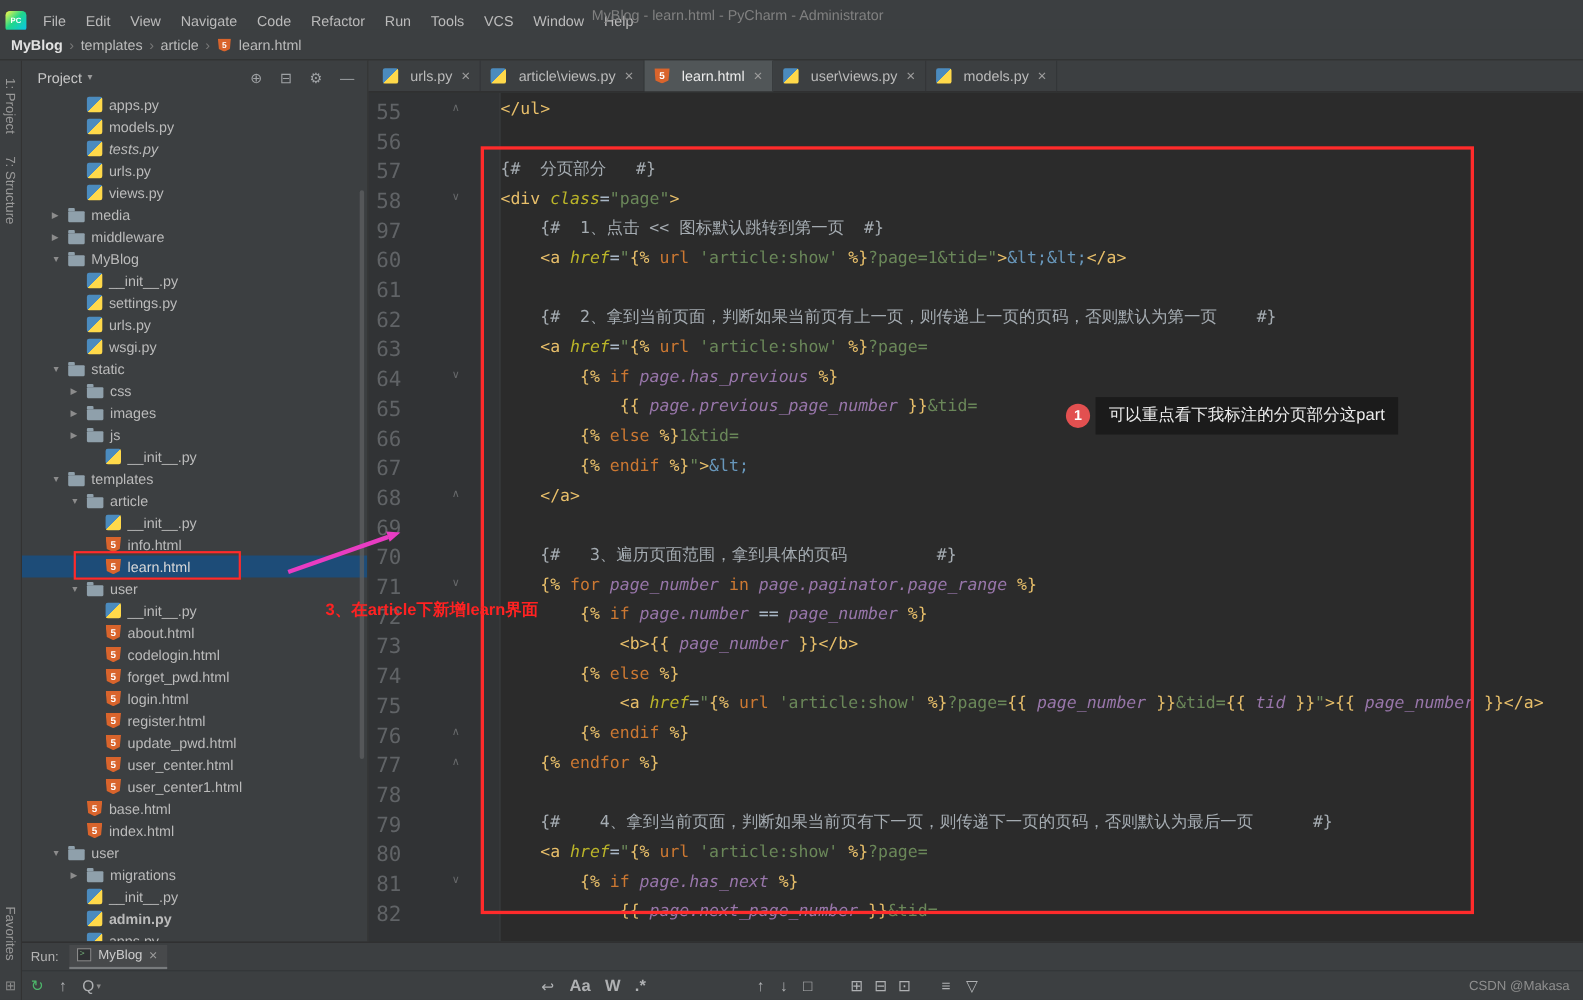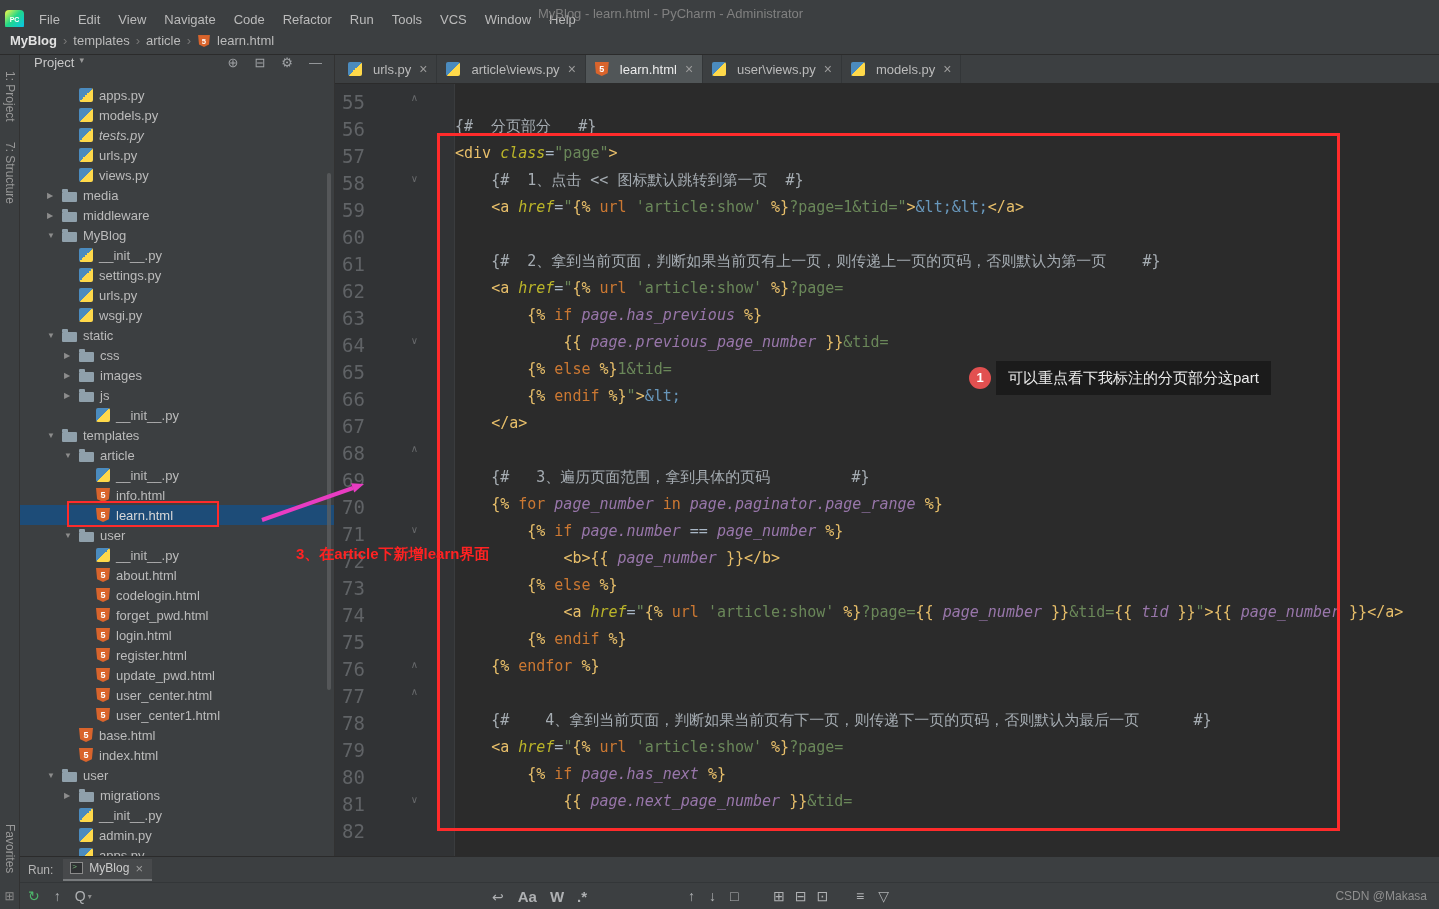--- a/index.html
+++ b/index.html
@@ -20,21 +20,21 @@
   .bc-sep{color:#777;font-size:13px;margin:0 6px}
 
   
   .left-strip{position:absolute;left:0;top:55px;width:20px;bottom:0;background:#3c3f41;border-right:1px solid #323232;display:flex;flex-direction:column;justify-content:space-between;align-items:center;padding:6px 0;z-index:5}
   .vlabel{writing-mode:vertical-rl;color:#999;font-size:12px;margin:10px 0;white-space:nowrap;cursor:default}
   .strip-col{display:flex;flex-direction:column;align-items:center}
   .corner-ic{color:#8b8b8b;font-size:12px;margin-top:6px}
 
   
   .project-panel{position:absolute;left:20px;top:55px;width:315px;bottom:53px;background:#3c3f41;border-right:1px solid #323232;overflow:hidden;z-index:1}
-  .pp-header{height:30px;display:flex;align-items:flex-start;padding:0 12px 0 14px;font-size:13px;color:#bbb}
+  .pp-header{height:30px;display:flex;align-items:center;padding:0 12px 0 14px;font-size:13px;color:#bbb}
   .pp-title{color:#c8c8c8}
   .pp-caret{color:#9a9a9a;font-size:9px;margin-left:5px}
   .pp-sp{flex:1}
   .pp-ic{color:#9fa2a5;font-size:13px;margin-left:16px;cursor:default}
   .tree{position:absolute;top:30px;left:0;right:0;bottom:0;overflow:hidden}
   .tree-row{height:20px;display:flex;align-items:center;font-size:13px;color:#bbb;white-space:nowrap;cursor:default}
   .tree-row.selected{background:#1d4c78;color:#d8d8d8}
   .tree-arrow{color:#8c8c8c;font-size:8px;width:15px;flex:none}
   .folder-ic{width:15px;height:10px;background:#8fa0ab;border-radius:1px;position:relative;margin:3px 6px 0 0;flex:none}
   .folder-ic::before{content:"";position:absolute;top:-3px;left:0;width:6px;height:3px;background:#8fa0ab;border-radius:1px 1px 0 0}
@@ -302,21 +302,21 @@
         </div>
         <div class="tree-row" style="padding-left: 44px;">
           <span class="tree-arrow">▶</span>
           <span class="folder-ic"></span>
           <span>migrations</span>
         </div>
         <div class="tree-row" style="padding-left: 59px;">
           <span class="fi fi-py"></span>
           <span>__init__.py</span>
         </div>
-        <div class="tree-row" style="padding-left: 59px;">
+        <div class="tree-row" style="padding-left: 59px; font-weight: bold;">
           <span class="fi fi-py"></span>
           <span>admin.py</span>
         </div>
         <div class="tree-row" style="padding-left: 59px;">
           <span class="fi fi-py"></span>
           <span>apps.py</span>
         </div>
       </div>
     <div class="tree-scrollbar"></div>
   </div>
@@ -359,21 +359,21 @@
           <span class="lnum">56</span>
         </div>
         <div class="g-row">
           <span class="lnum">57</span>
         </div>
         <div class="g-row">
           <span class="lnum">58</span>
           <span class="fold">∨</span>
         </div>
         <div class="g-row">
-          <span class="lnum">59</span>
+          <span class="lnum">97</span>
         </div>
         <div class="g-row">
           <span class="lnum">60</span>
         </div>
         <div class="g-row">
           <span class="lnum">61</span>
         </div>
         <div class="g-row">
           <span class="lnum">62</span>
         </div>
@@ -438,20 +438,21 @@
         </div>
         <div class="g-row">
           <span class="lnum">81</span>
           <span class="fold">∨</span>
         </div>
         <div class="g-row">
           <span class="lnum">82</span>
         </div>
       </div>
     <div class="code">
+        <div class="c-row"><span class="tk-tag">&lt;/ul&gt;</span></div>
         <div class="c-row"></div>
         <div class="c-row"><span class="tk-com">{#  分页部分   #}</span></div>
         <div class="c-row"><span class="tk-tag">&lt;div</span><span class="tk-txt"> </span><span class="tk-attr">class</span><span class="tk-txt">=</span><span class="tk-str">"page"</span><span class="tk-tag">&gt;</span></div>
         <div class="c-row">    <span class="tk-com">{#  1、点击 &lt;&lt; 图标默认跳转到第一页  #}</span></div>
         <div class="c-row">    <span class="tk-tag">&lt;a</span><span class="tk-txt"> </span><span class="tk-attr">href</span><span class="tk-txt">=</span><span class="tk-str">"</span><span class="tk-brace">{%</span><span class="tk-txt"> </span><span class="tk-kw">url</span><span class="tk-txt"> </span><span class="tk-str">'article:show'</span><span class="tk-txt"> </span><span class="tk-brace">%}</span><span class="tk-str">?page=1&amp;tid="</span><span class="tk-tag">&gt;</span><span class="tk-ent">&amp;lt;&amp;lt;</span><span class="tk-tag">&lt;/a&gt;</span></div>
         <div class="c-row"></div>
         <div class="c-row">    <span class="tk-com">{#  2、拿到当前页面，判断如果当前页有上一页，则传递上一页的页码，否则默认为第一页    #}</span></div>
         <div class="c-row">    <span class="tk-tag">&lt;a</span><span class="tk-txt"> </span><span class="tk-attr">href</span><span class="tk-txt">=</span><span class="tk-str">"</span><span class="tk-brace">{%</span><span class="tk-txt"> </span><span class="tk-kw">url</span><span class="tk-txt"> </span><span class="tk-str">'article:show'</span><span class="tk-txt"> </span><span class="tk-brace">%}</span><span class="tk-str">?page=</span></div>
         <div class="c-row">        <span class="tk-brace">{%</span><span class="tk-txt"> </span><span class="tk-kw">if</span><span class="tk-txt"> </span><span class="tk-var">page.has_previous</span><span class="tk-txt"> </span><span class="tk-brace">%}</span></div>
         <div class="c-row">            <span class="tk-brace">{{</span><span class="tk-txt"> </span><span class="tk-var">page.previous_page_number</span><span class="tk-txt"> </span><span class="tk-brace">}}</span><span class="tk-str">&amp;tid=</span></div>

